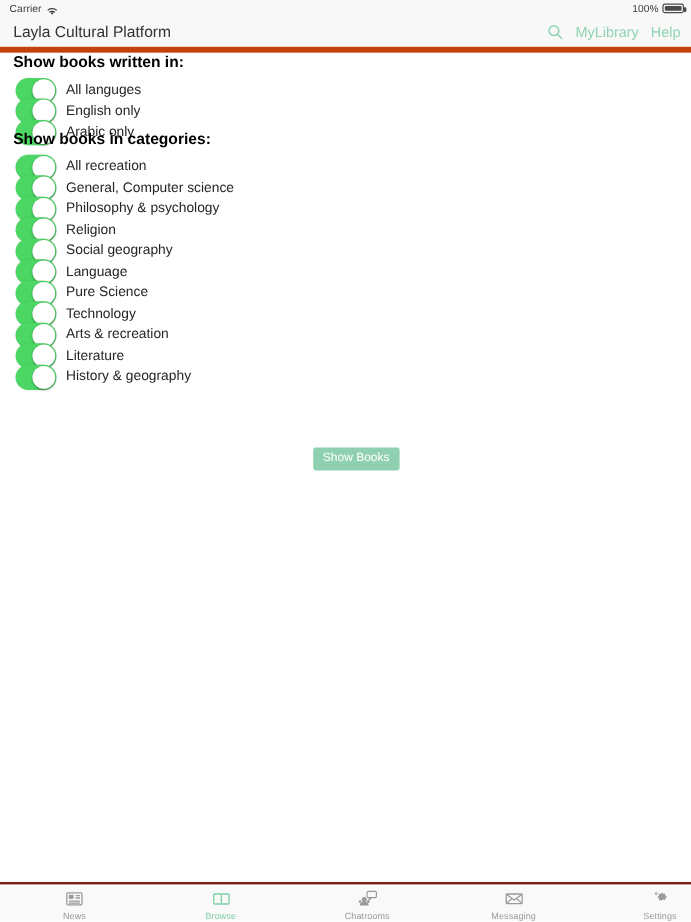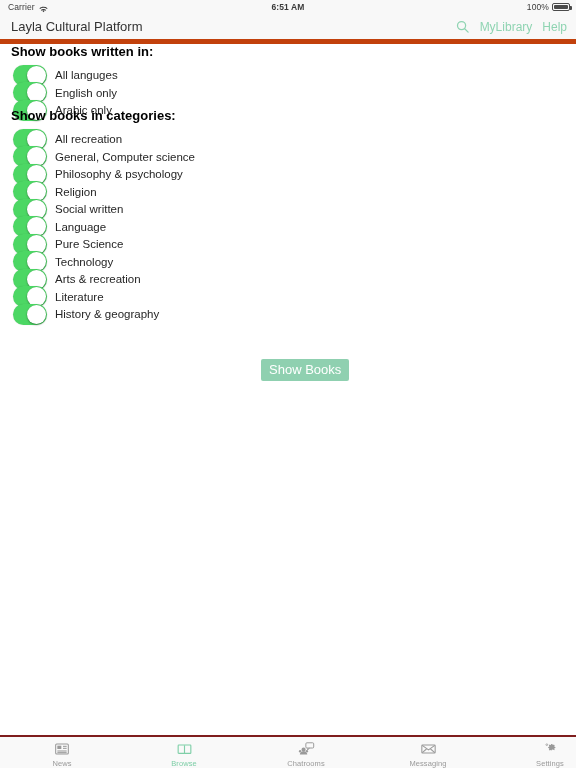--- a/index.html
+++ b/index.html
@@ -66,24 +66,24 @@
   .switch .knob {
     position: absolute; top: 1px; left: 14px;
     width: 19px; height: 19px; border-radius: 50%;
     background: #ffffff;
     box-shadow: 0 1px 2px rgba(0,0,0,.35), 0 0 0 .5px rgba(0,0,0,.06);
   }
   .sw-label { font-size: 11.5px; color: #262626; margin-left: 8px; white-space: nowrap; }
 
   
   .show-books {
-    position: absolute; left: 261px; top: 315px;
+    position: absolute; left: 261px; top: 329px;
     padding: 4px 8px 5px 8px;
     background: #8fd0b0; color: #ffffff;
-    font-size: 13px; border-radius: 2px; border: none;
+    font-size: 10px; border-radius: 2px; border: none;
     cursor: pointer; line-height: 1;
     font-family: "Liberation Sans", sans-serif;
   }
 
   
   .tabbar {
     position: absolute; left: 0; bottom: 0; width: 576px; height: 33px;
     background: #f9f9f9; border-top: 2px solid #7f1d1d;
     display: flex; align-items: flex-start; justify-content: center;
   }
@@ -106,21 +106,20 @@
     <div class="sb-left">
       <span>Carrier</span>
       <span class="wifi-icon">
         <svg viewBox="0 0 24 18" width="9" height="7">
             <path d="M12 16.5l3.2-4.1a5.1 5.1 0 0 0-6.4 0L12 16.5z" fill="#3a3a3a"></path>
             <path d="M12 10.2c2.1 0 4 .7 5.5 1.9l1.6-2.1A11.3 11.3 0 0 0 12 7.5c-2.7 0-5.2.9-7.1 2.5l1.6 2.1A8.6 8.6 0 0 1 12 10.2z" fill="#3a3a3a"></path>
             <path d="M12 4.3c3.5 0 6.7 1.2 9.2 3.2l1.6-2.1A16.9 16.9 0 0 0 12 1.6C7.9 1.6 4.1 3 1.2 5.4l1.6 2.1A14.2 14.2 0 0 1 12 4.3z" fill="#3a3a3a"></path>
           </svg>
       </span>
     </div>
-    <div class="sb-center">6:51 AM</div>
     <div class="sb-right">
       <span>100%</span>
       <span class="batt">
           <i></i>
         </span>
     </div>
   </div>
 
   <div class="navbar">
     <div class="nav-title">Layla Cultural Platform</div>
@@ -183,21 +182,21 @@
         <div class="sw-row" style="top: 52.5px;">
           <div class="switch" style="background: rgb(76, 215, 100);">
             <div class="knob" style="left: 14px; background: rgb(255, 255, 255);"></div>
           </div>
           <span class="sw-label">Religion</span>
         </div>
         <div class="sw-row" style="top: 70px;">
           <div class="switch" style="background: rgb(76, 215, 100);">
             <div class="knob" style="left: 14px; background: rgb(255, 255, 255);"></div>
           </div>
-          <span class="sw-label">Social written</span>
+          <span class="sw-label">Social geography</span>
         </div>
         <div class="sw-row" style="top: 87.5px;">
           <div class="switch" style="background: rgb(76, 215, 100);">
             <div class="knob" style="left: 14px; background: rgb(255, 255, 255);"></div>
           </div>
           <span class="sw-label">Language</span>
         </div>
         <div class="sw-row" style="top: 105px;">
           <div class="switch" style="background: rgb(76, 215, 100);">
             <div class="knob" style="left: 14px; background: rgb(255, 255, 255);"></div>

